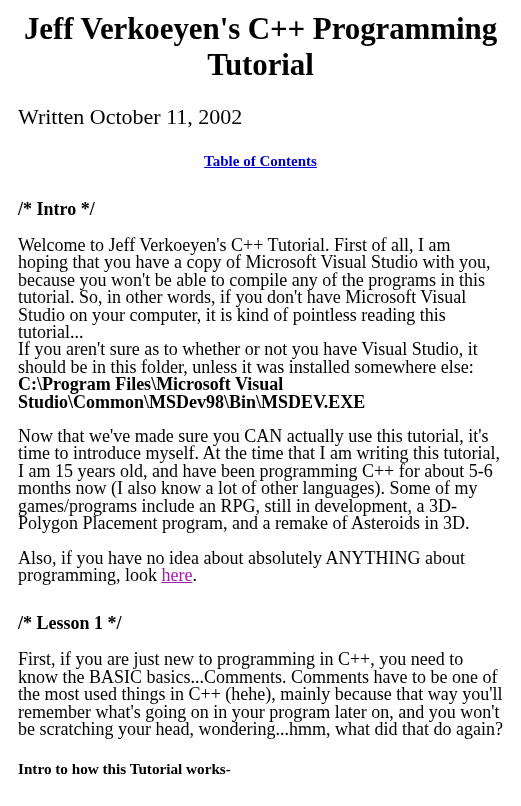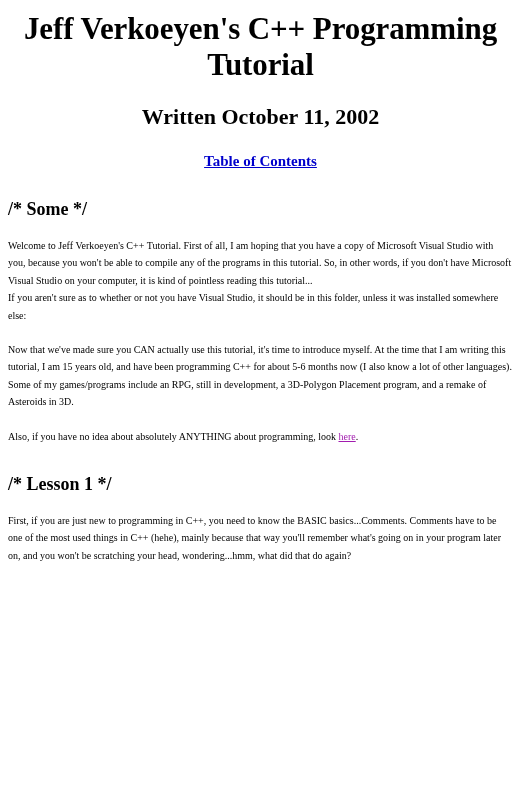--- a/index.html
+++ b/index.html
@@ -9,57 +9,57 @@
     background: #ffffff;
   }
   body {
     width: 521px;
     min-height: 806px;
     font-family: "Liberation Serif", "DejaVu Serif", serif;
     color: #000000;
     -webkit-font-smoothing: none;
   }
   .page {
-    padding: 0 8px;
+    padding: 0 18px;
     box-sizing: border-box;
     width: 521px;
   }
   h1.doc-title {
     font-size: 31px;
     line-height: 36px;
     font-weight: bold;
     text-align: center;
     margin: 11px 0 0 0;
     letter-spacing: -0.1px;
   }
   h2.doc-subtitle {
     font-size: 22px;
     line-height: 26px;
-    font-weight: bold;
-    text-align: center;
+    font-weight: normal;
+    text-align: left;
     margin: 21px 0 0 0;
   }
   .toc-wrap {
     text-align: center;
     margin: 22px 0 8px 0;
   }
   a.toc-link {
     font-size: 15px;
     font-weight: bold;
     color: #0000cc;
     text-decoration: underline;
   }
   h3.section-head {
     font-size: 18px;
     line-height: 21px;
     font-weight: bold;
     margin: 29px 0 0 0;
   }
   p.body-text {
-    font-size: 10px;
+    font-size: 18px;
     line-height: 17.4px;
     margin: 17px 0 0 0;
     text-align: left;
   }
   .path-line {
     font-weight: bold;
   }
   a.inline-link {
     color: #a21caf;
     text-decoration: underline;
@@ -78,32 +78,34 @@
 <div class="page">
 
   <h1 class="doc-title">Jeff Verkoeyen's C++ Programming Tutorial</h1>
 
   <h2 class="doc-subtitle">Written October 11, 2002</h2>
 
   <div class="toc-wrap">
     <a href="#" class="toc-link">Table of Contents</a>
   </div>
 
-  <h3 class="section-head">/* Some */</h3>
+  <h3 class="section-head">/* Intro */</h3>
 
   <p class="body-text">
     <span class="nowrap-block">Welcome to Jeff Verkoeyen's C++ Tutorial. First of all, I am hoping that you have a copy of Microsoft Visual Studio with you, because you won't be able to compile any of the programs in this tutorial. So, in other words, if you don't have Microsoft Visual Studio on your computer, it is kind of pointless reading this tutorial...</span>
     <span>If you aren't sure as to whether or not you have Visual Studio, it should be in this folder, unless it was installed somewhere else:</span><br>
+    <span class="path-line">C:\Program Files\Microsoft Visual Studio\Common\MSDev98\Bin\MSDEV.EXE</span>
   </p>
 
   <p class="body-text">Now that we've made sure you CAN actually use this tutorial, it's time to introduce myself. At the time that I am writing this tutorial, I am 15 years old, and have been programming C++ for about 5-6 months now (I also know a lot of other languages). Some of my games/programs include an RPG, still in development, a 3D-Polygon Placement program, and a remake of Asteroids in 3D.</p>
 
   <p class="body-text">
     <span>Also, if you have no idea about absolutely ANYTHING about programming, look </span><a href="#" class="inline-link">here</a><span>.</span>
   </p>
 
   <h3 class="section-head">/* Lesson 1 */</h3>
 
   <p class="body-text">First, if you are just new to programming in C++, you need to know the BASIC basics...Comments. Comments have to be one of the most used things in C++ (hehe), mainly because that way you'll remember what's going on in your program later on, and you won't be scratching your head, wondering...hmm, what did that do again?</p>
 
+  <p class="bold-note">Intro to how this Tutorial works-</p>
 
 
 </div>
 
 </body></html>

